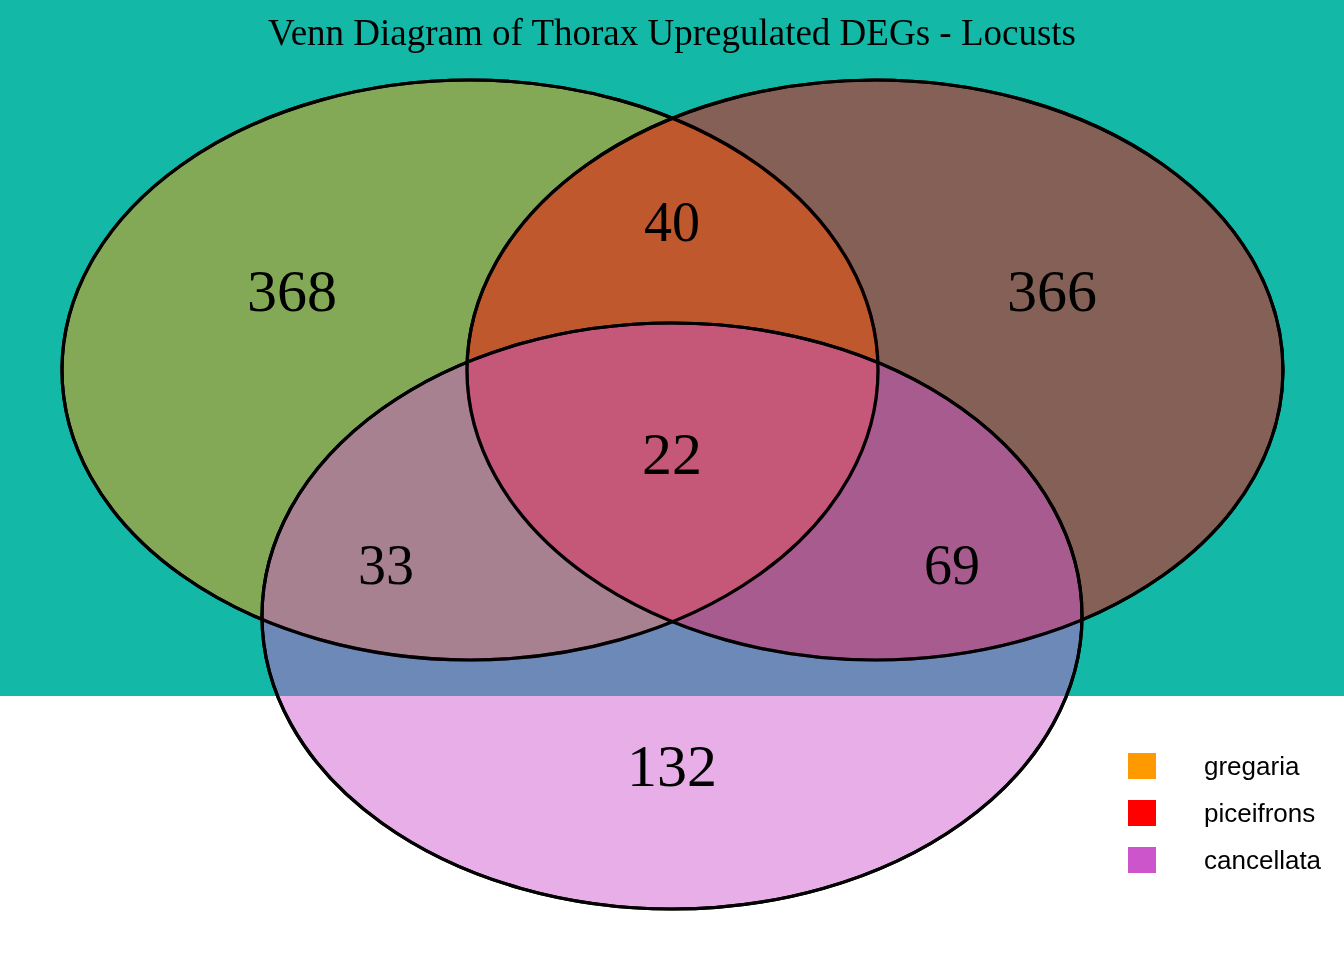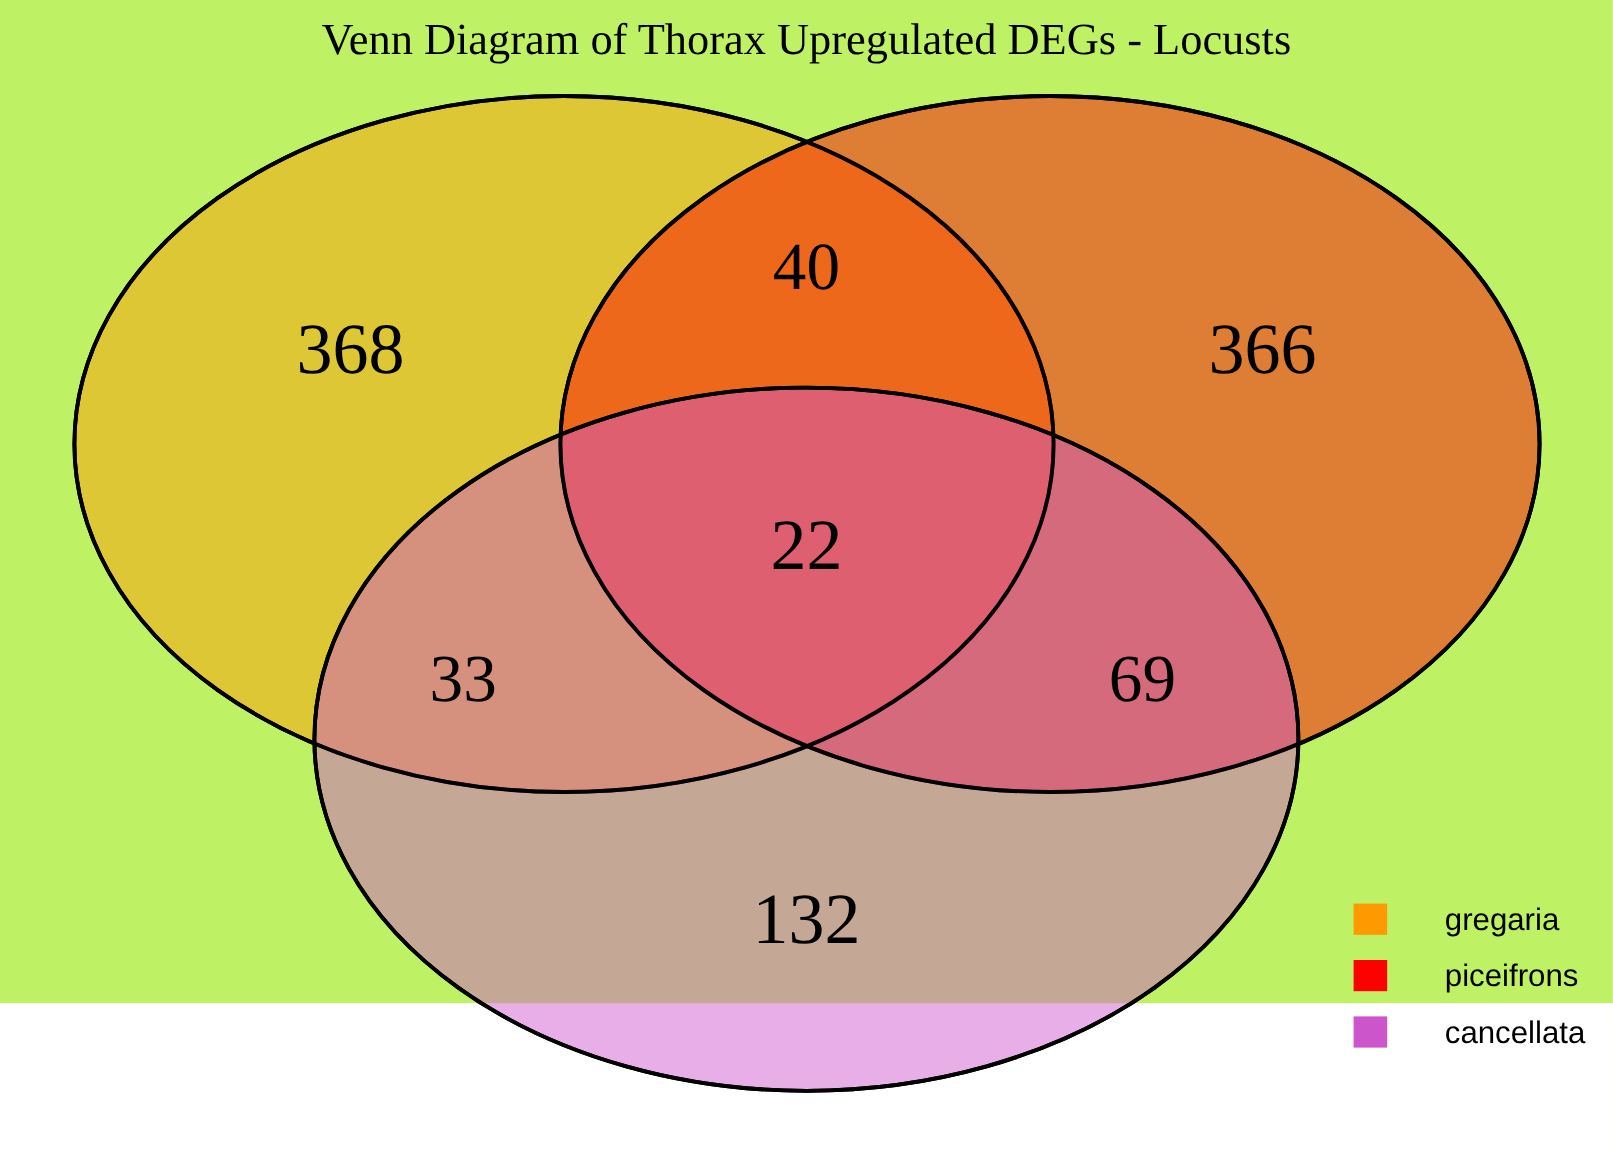--- a/index.html
+++ b/index.html
@@ -11,22 +11,22 @@
   body {
     width: 1344px;
     height: 960px;
     overflow: hidden;
     font-family: "Liberation Sans", sans-serif;
     position: relative;
   }
   #figure {
     position: relative;
     width: 1344px;
-    height: 836px;
-    background: #bef264;
+    height: 696px;
+    background: #14b8a6;
   }
   #venn-svg {
     position: absolute;
     left: 0;
     top: 0;
     width: 1344px;
     height: 960px;
     display: block;
   }
   .venn-title {

